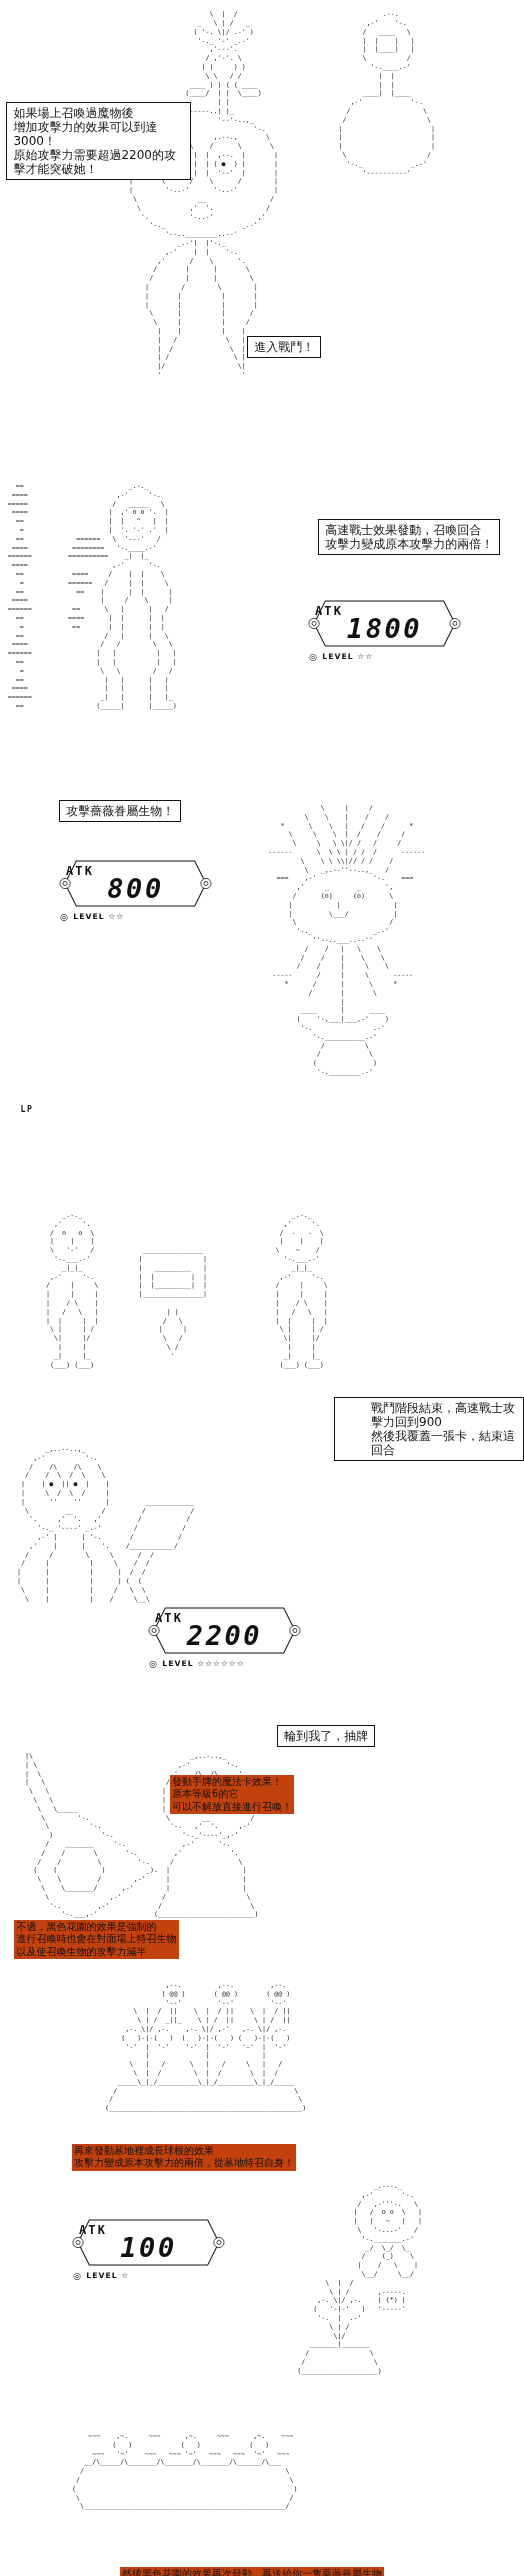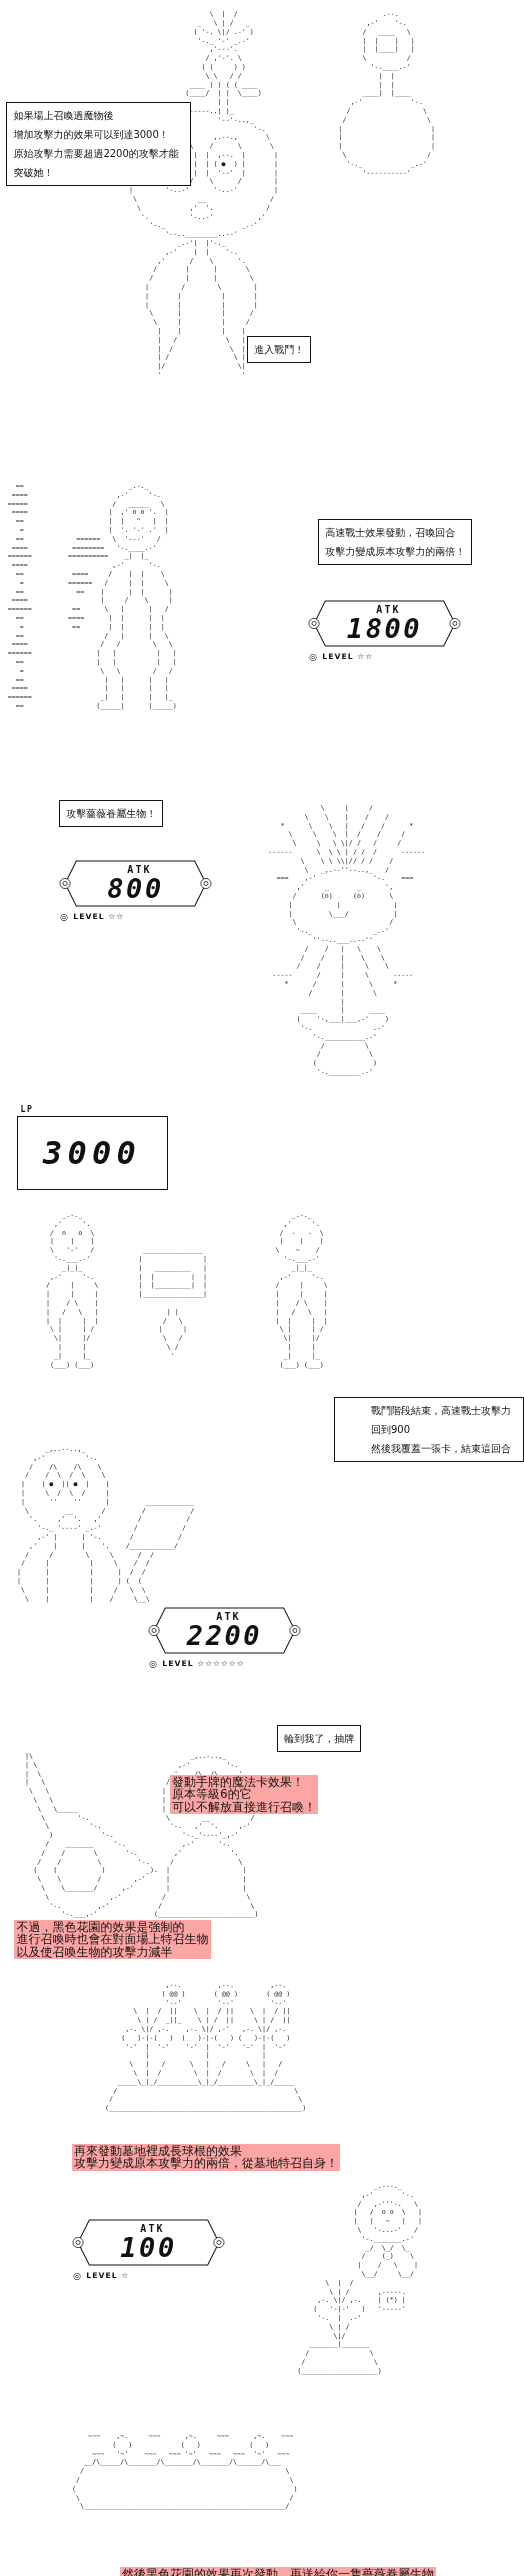--- a/index.html
+++ b/index.html
@@ -8,33 +8,33 @@
     font-family:"DejaVu Sans", "Liberation Sans", sans-serif;
     color:#111111;
   }
   .aa {
     position:absolute; margin:0;
     font-family:"DejaVu Sans Mono", "Liberation Mono", monospace;
     font-size:6.7px; line-height:8.8px; white-space:pre; color:#1c1c1c;
   }
   .dbox {
     position:absolute; border:0.5px solid #111; background:#fff;
-    padding:3.1px 6.2px; font-size:10px; line-height:19px;
+    padding:3.1px 6.2px; font-size:12px; line-height:14px;
     white-space:pre-line; z-index:5;
   }
   .ptext {
-    position:absolute; font-size:12px; line-height:12.4px;
-    white-space:pre-line; background:#fca5a5; z-index:4; padding:1px 2.1px;
+    position:absolute; font-size:10px; line-height:12.4px;
+    white-space:pre-line; background:#c2410c; z-index:4; padding:1px 2.1px;
   }
   .statbox { position:absolute; width:155px; z-index:6; }
   .oct { position:relative; width:155px; height:49px; background:#fff; }
   .oct-svg { position:absolute; left:0; top:0; }
   .atk-label {
-    position:absolute; top:4.6px; left:8px; right:0; text-align:center;
-    font-size:10px; font-weight:bold; letter-spacing:2.1px;
+    position:absolute; top:4.6px; left:8px; right:0; text-align:left;
+    font-size:12px; font-weight:bold; letter-spacing:2.1px;
     font-family:"DejaVu Sans Mono", monospace;
   }
   .atk-value {
     position:absolute; top:14.4px; left:0; right:0; text-align:center;
     font-size:27px; font-weight:bold; font-style:italic; letter-spacing:2.6px;
     font-family:"DejaVu Sans Mono", monospace;
   }
   .level-row {
     margin-top:4.1px; display:flex; align-items:center; gap:4.1px;
     font-weight:bold; font-size:7.7px; padding-left:2.1px; letter-spacing:1px;
@@ -203,23 +203,20 @@
                     (    '-,___|___,-'    )
                      '-.               .-'
                         '-.__________.-'
                           /          \
                          /            \
                         (              )
                          '-.________.-'</pre>
 
   <div class="lp-panel" style="left:16.5px; top:1104px;">
     <div class="lp-label">LP</div>
-    <div class="lp-box">
-      <span class="lp-value">3000</span>
-    </div>
   </div>
 
   <pre class="aa" style="left:46px; top:1211px;">    _.-._                                                    _.-._
   ,'     '.                                                ,'     '.
  /  o   o  \                                              /  -   -  \
  |    |    |                                              |    |    |
  \   '-'   /            _______________                  \    ~    /
   '-.___.-'            |               |                   '-.___.-'
     _|_|_              |   _________   |                     _|_|_
  ,-'     '-.           |  |         |  |                  ,-'     '-.

